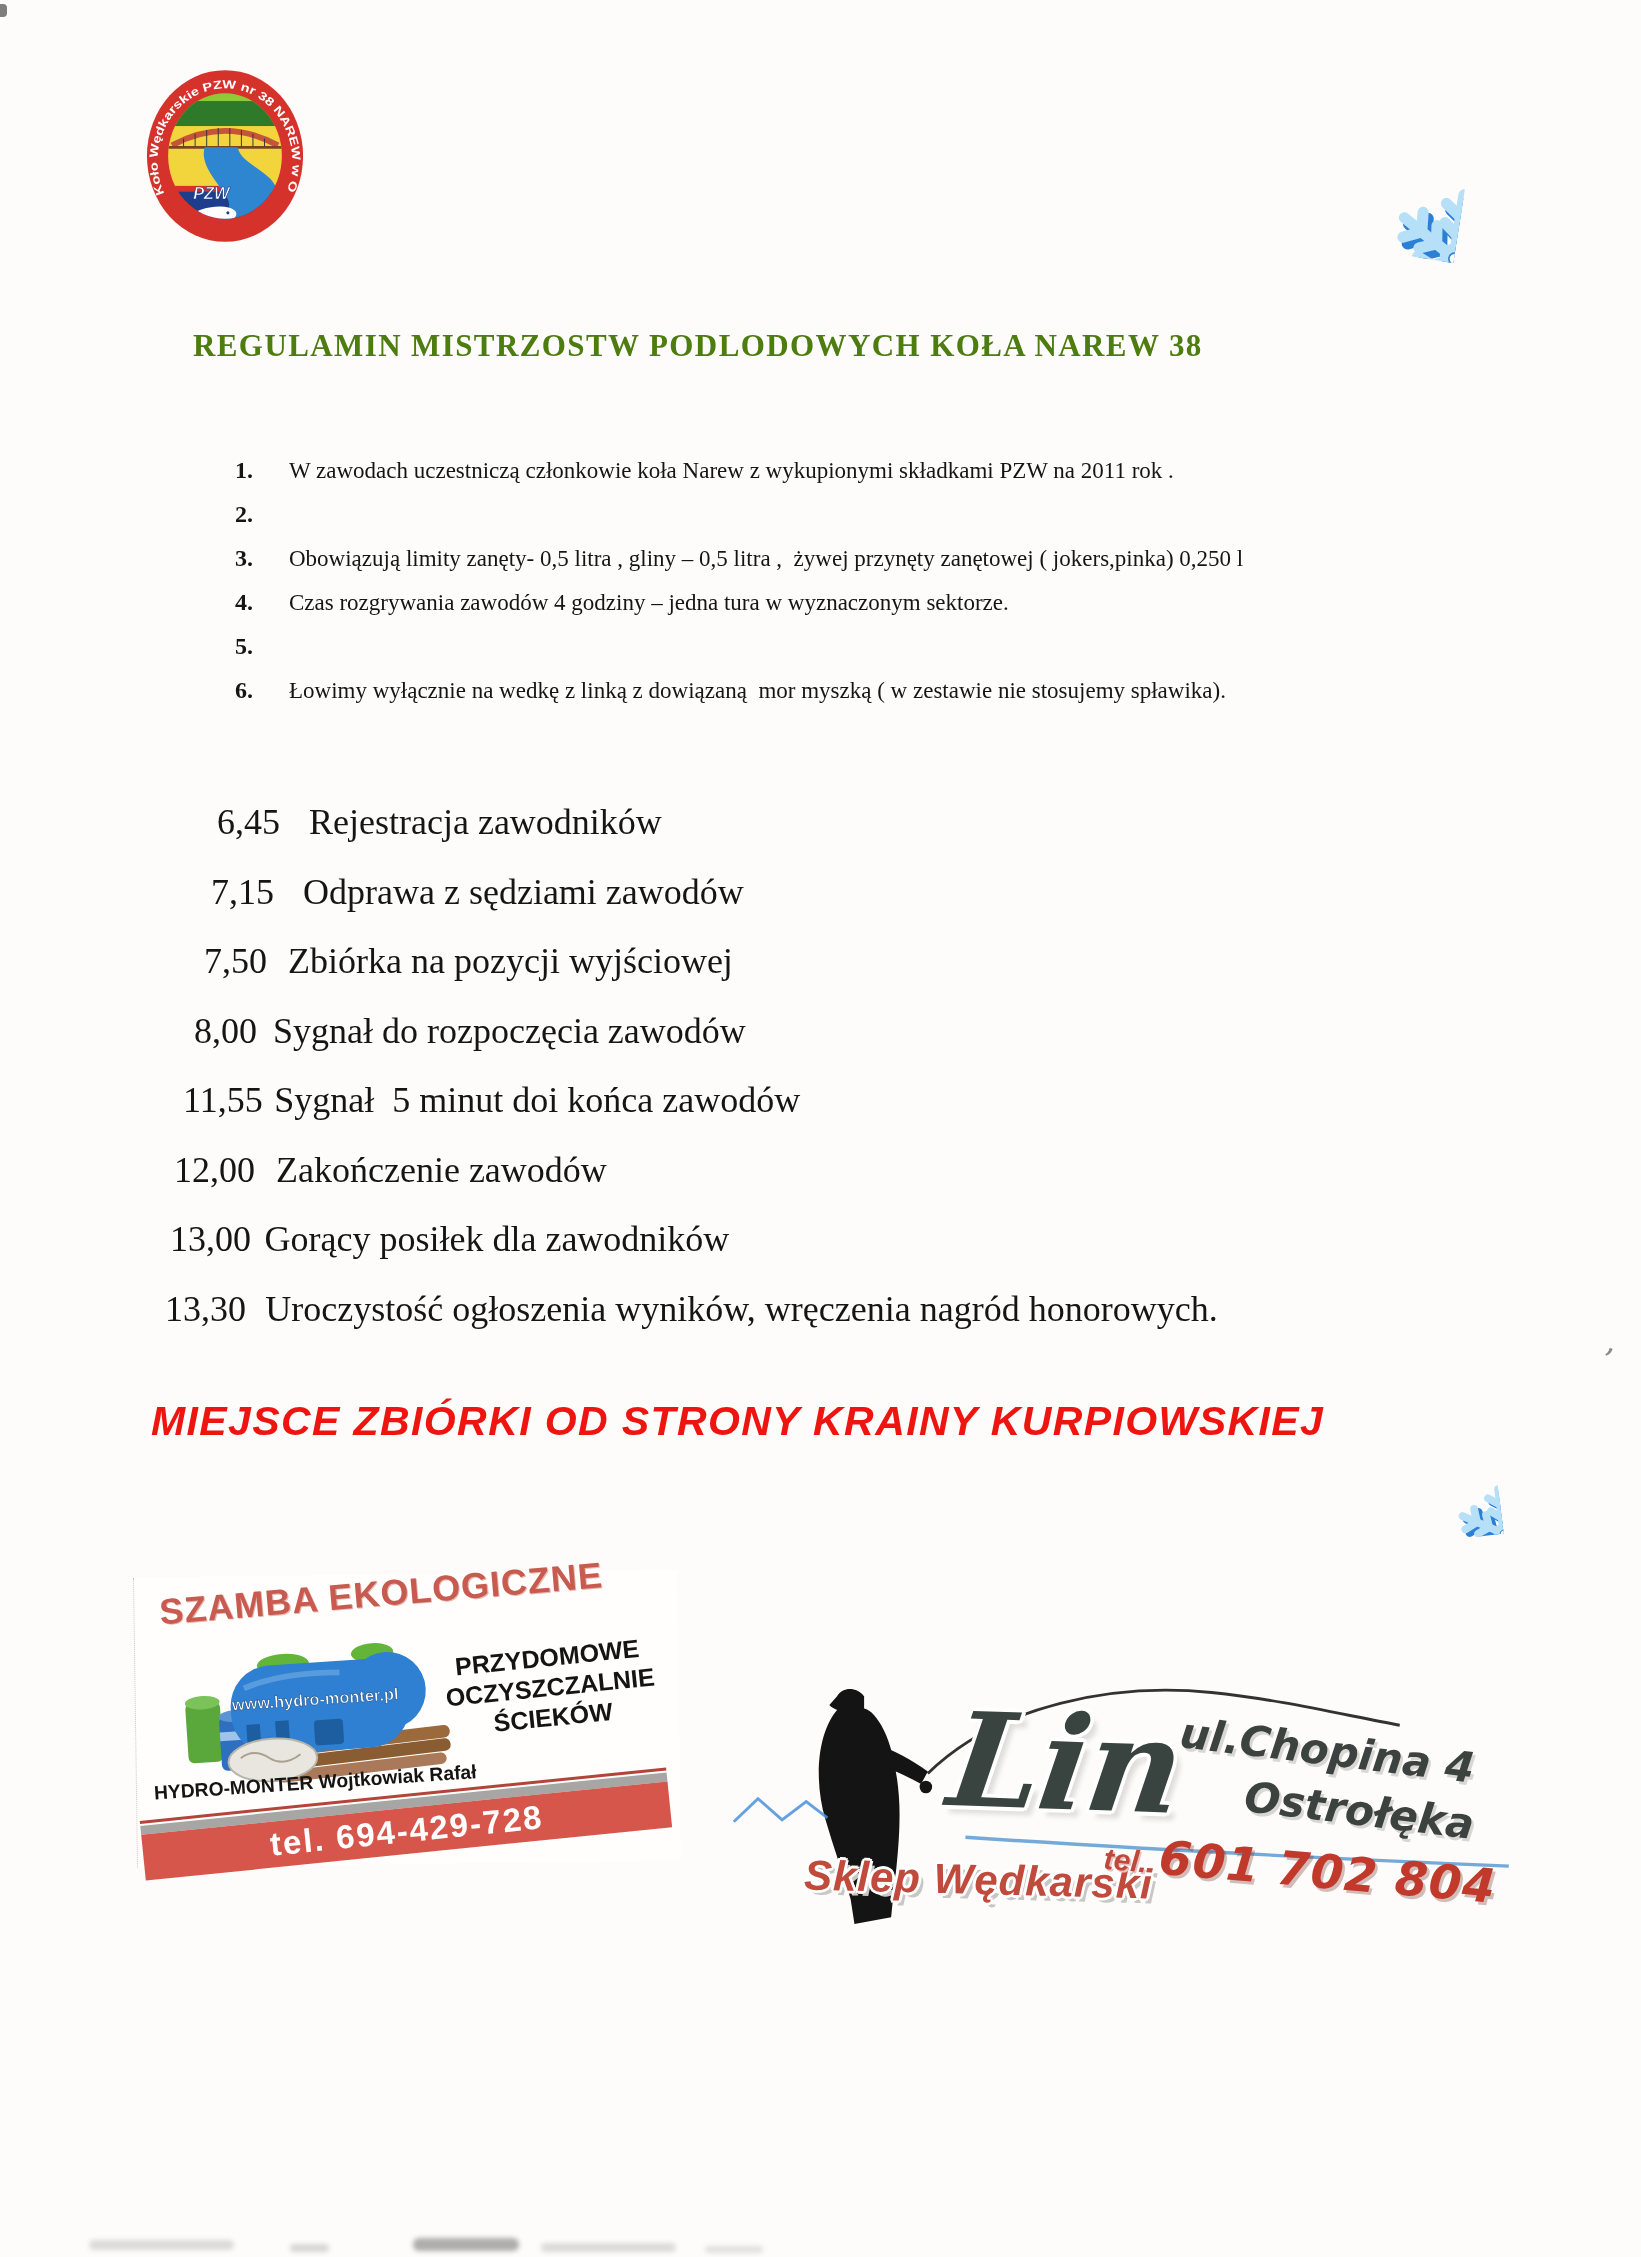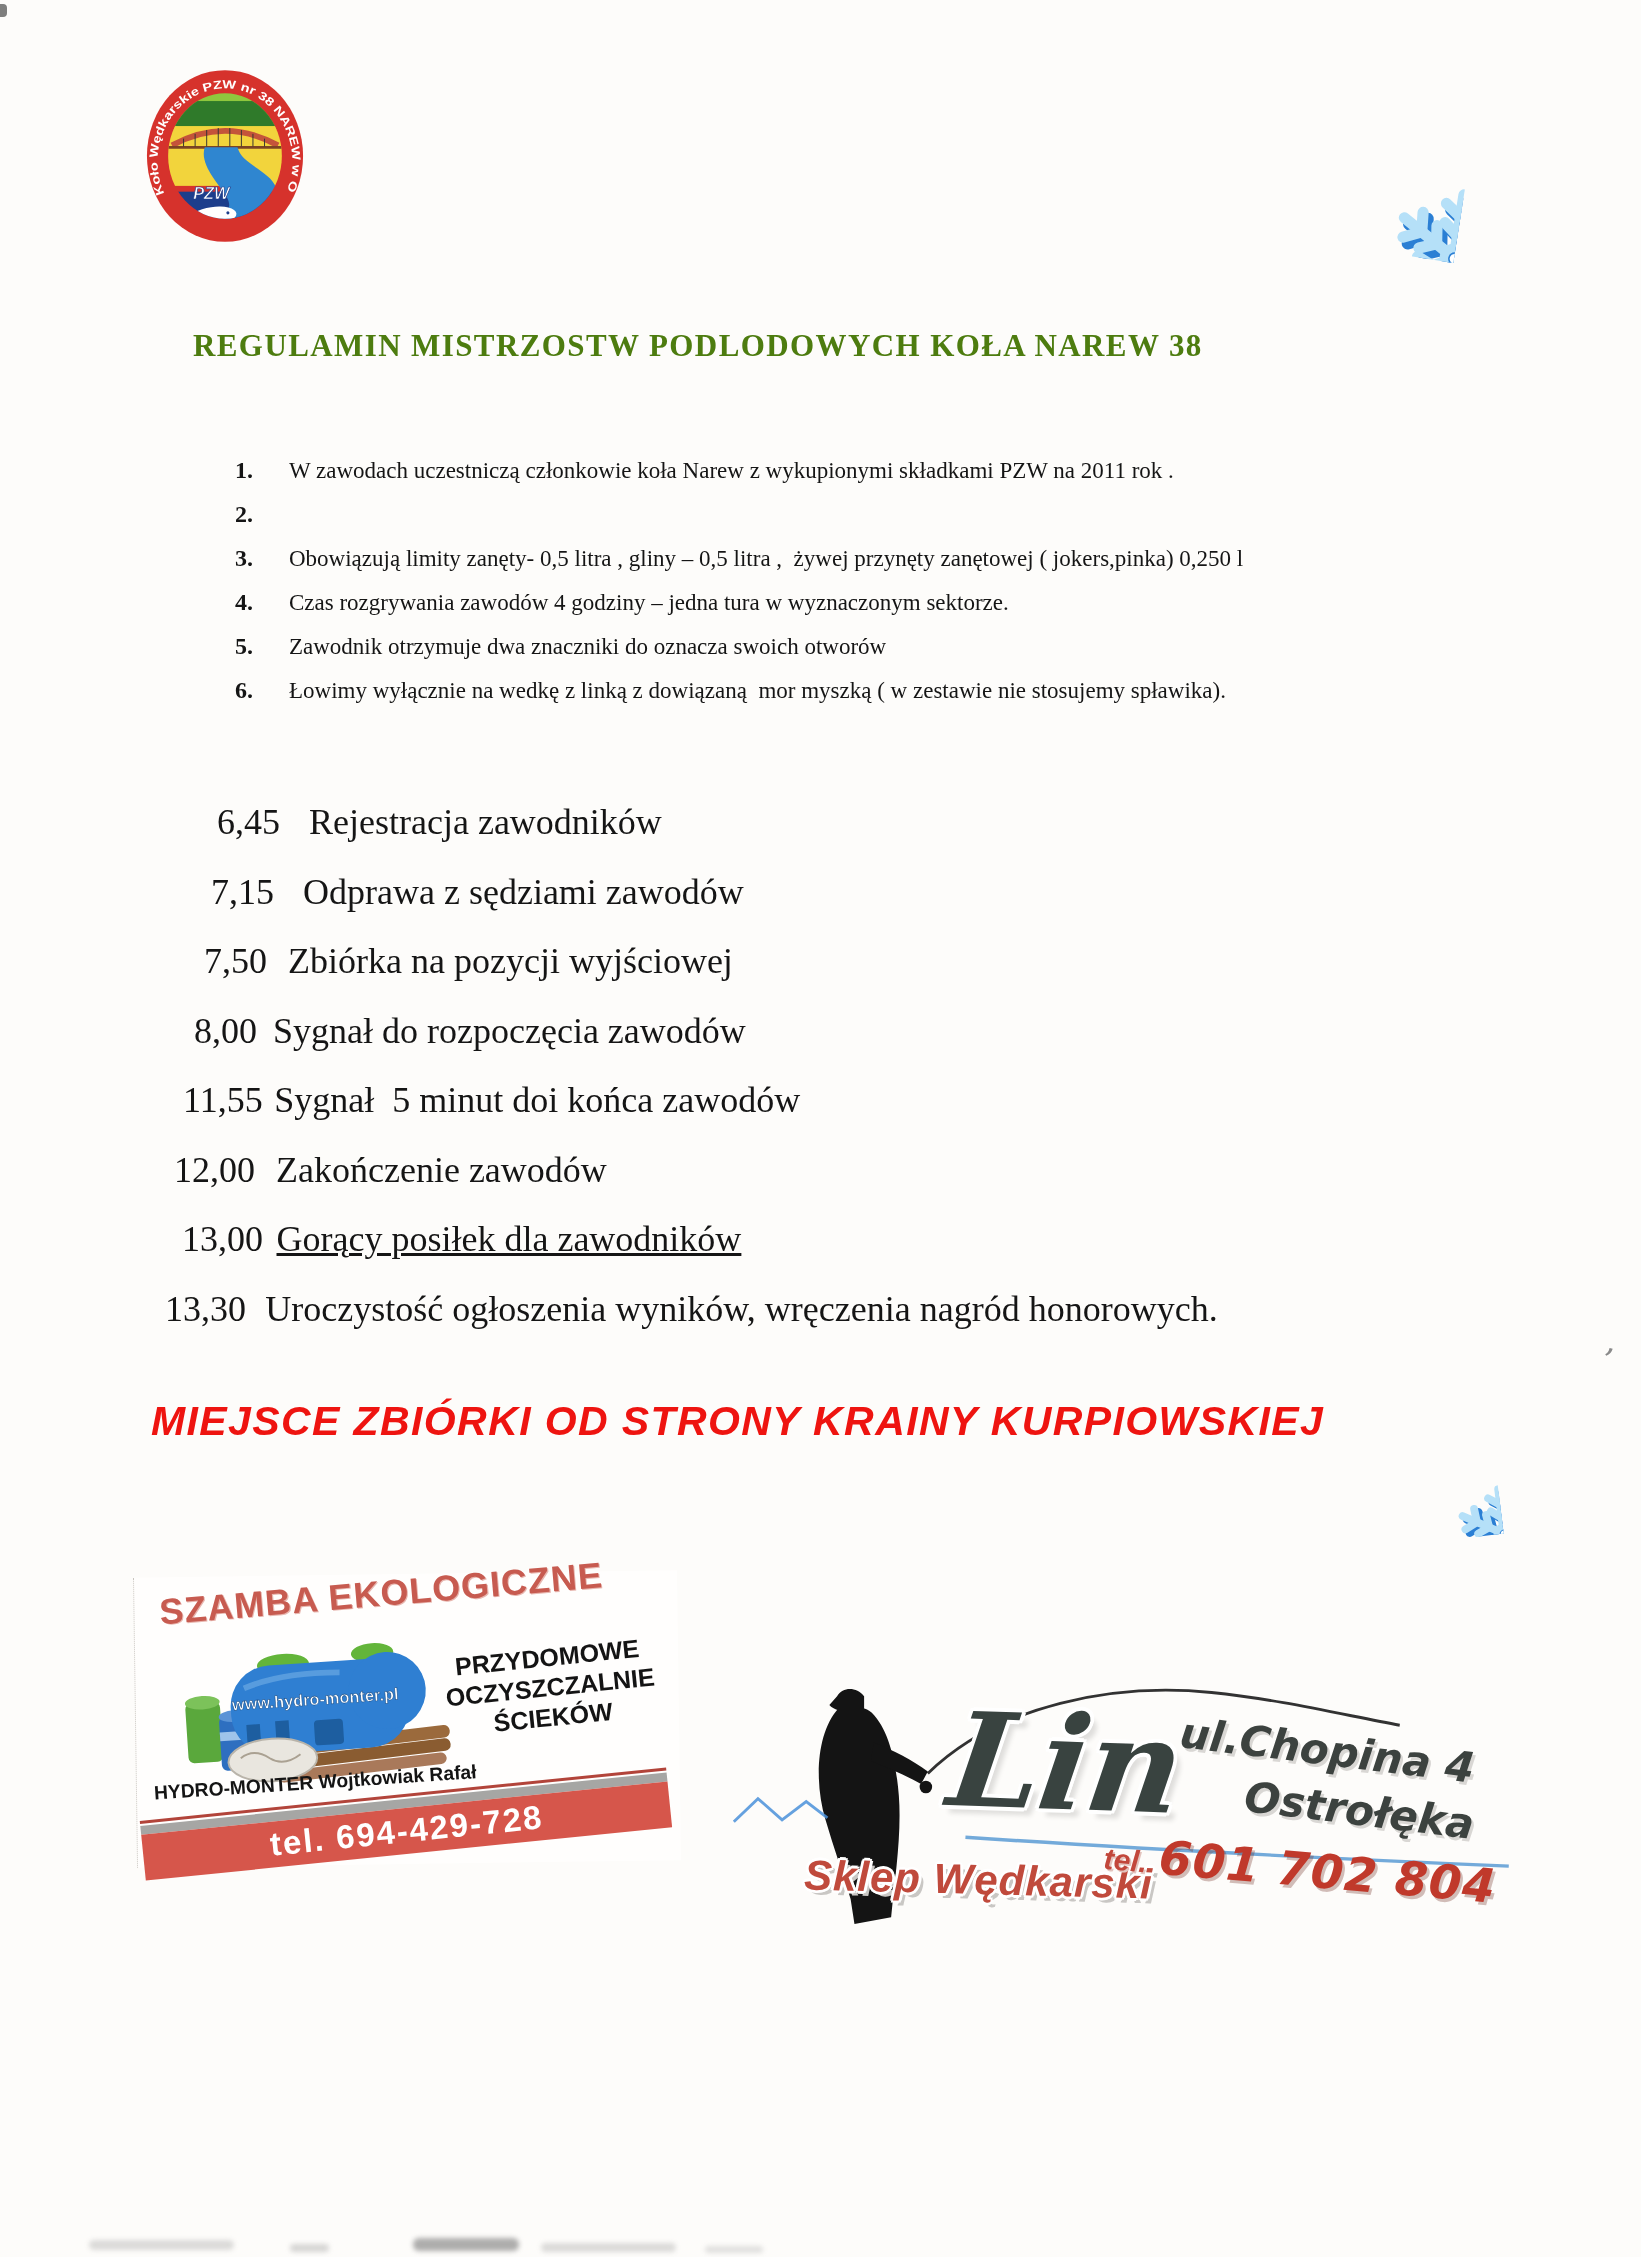--- a/index.html
+++ b/index.html
@@ -26,21 +26,21 @@
 
   
   .srow{position:absolute;font-size:36px;white-space:pre;}
   .srow .time{display:inline-block;}
   .srow:nth-of-type(1){left:217px;top:801px;}
   .srow:nth-of-type(2){left:211px;top:871px;text-align:right;}
   .srow:nth-of-type(3){left:204px;top:940px;}
   .srow:nth-of-type(4){left:194px;top:1010px;}
   .srow:nth-of-type(5){left:183px;top:1079px;}
   .srow:nth-of-type(6){left:174px;top:1149px;}
-  .srow:nth-of-type(7){left:182px;top:1218px;text-decoration:underline;}
+  .srow:nth-of-type(7){left:170px;top:1218px;}
   .srow:nth-of-type(8){left:165px;top:1288px;}
   .srow:nth-of-type(1) .time{margin-right:29px;}
   .srow:nth-of-type(2) .time{margin-right:29px;}
   .srow:nth-of-type(3) .time{margin-right:21px;}
   .srow:nth-of-type(4) .time{margin-right:16px;}
   .srow:nth-of-type(5) .time{margin-right:11.6px;}
   .srow:nth-of-type(6) .time{margin-right:21px;}
   .srow:nth-of-type(7) .time{margin-right:13.5px;}
   .srow:nth-of-type(8) .time{margin-right:19.3px;}
 
@@ -235,21 +235,21 @@
       <use href="#flake"></use>
     </svg>
 
   <div class="doc-title">REGULAMIN MISTRZOSTW PODLODOWYCH KOŁA NAREW 38</div>
 
   <div class="rules">
     <div class="rule"><span class="num">1.</span><span class="txt">W zawodach uczestniczą członkowie koła Narew z wykupionymi składkami PZW na 2011 rok .</span></div>
     <div class="rule"><span class="num">2.</span></div>
     <div class="rule"><span class="num">3.</span><span class="txt">Obowiązują limity zanęty- 0,5 litra , gliny – 0,5 litra ,  żywej przynęty zanętowej ( jokers,pinka) 0,250 l</span></div>
     <div class="rule"><span class="num">4.</span><span class="txt">Czas rozgrywania zawodów 4 godziny – jedna tura w wyznaczonym sektorze.</span></div>
-    <div class="rule"><span class="num">5.</span><span class="txt">Zawodnik otrzymuje dwa znaczniki do oznacza swoich otworów</span></div>
+    <div class="rule"><span class="num">5.</span></div>
     <div class="rule"><span class="num">6.</span><span class="txt">Łowimy wyłącznie na wedkę z linką z dowiązaną  mor myszką ( w zestawie nie stosujemy spławika).</span></div>
   </div>
 
   <div>
     <div class="srow"><span class="time">6,45</span><span class="lbl">Rejestracja zawodników</span></div>
     <div class="srow"><span class="time">7,15</span><span class="lbl">Odprawa z sędziami zawodów</span></div>
     <div class="srow"><span class="time">7,50</span><span class="lbl">Zbiórka na pozycji wyjściowej</span></div>
     <div class="srow"><span class="time">8,00</span><span class="lbl">Sygnał do rozpoczęcia zawodów</span></div>
     <div class="srow"><span class="time">11,55</span><span class="lbl">Sygnał  5 minut doi końca zawodów</span></div>
     <div class="srow"><span class="time">12,00</span><span class="lbl">Zakończenie zawodów</span></div>

